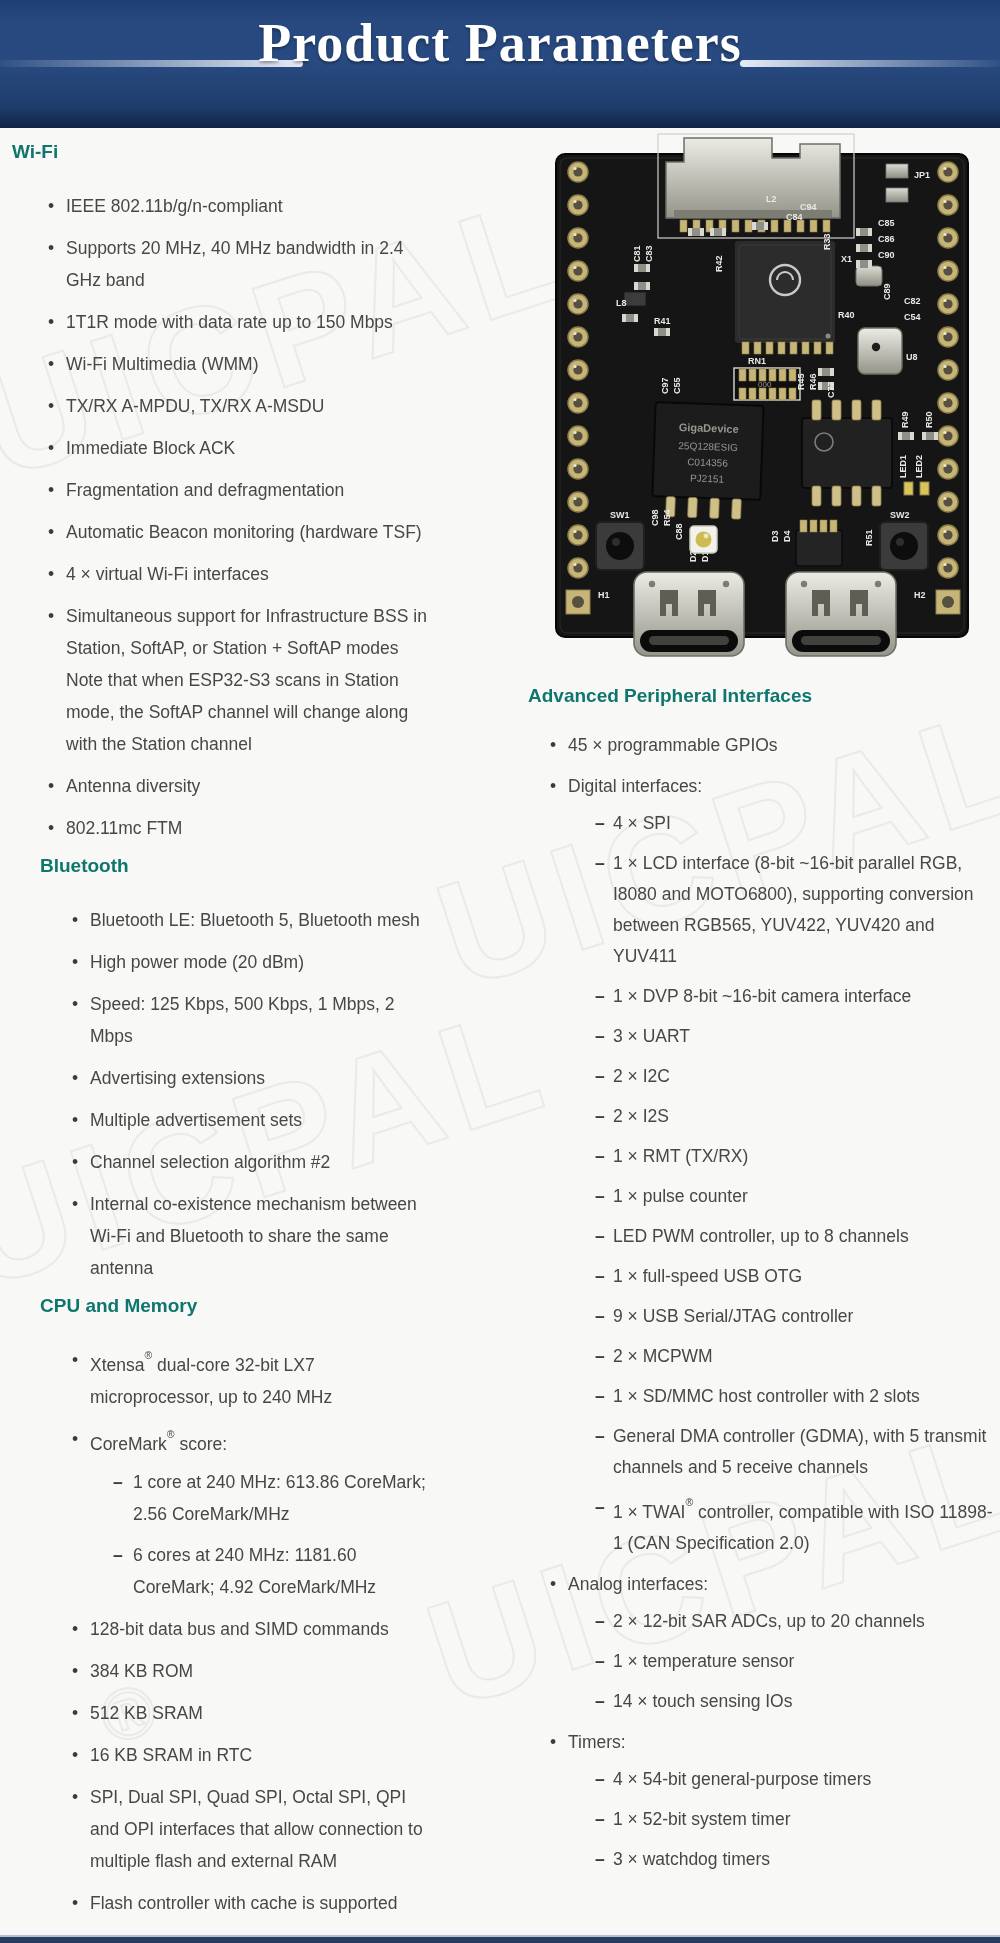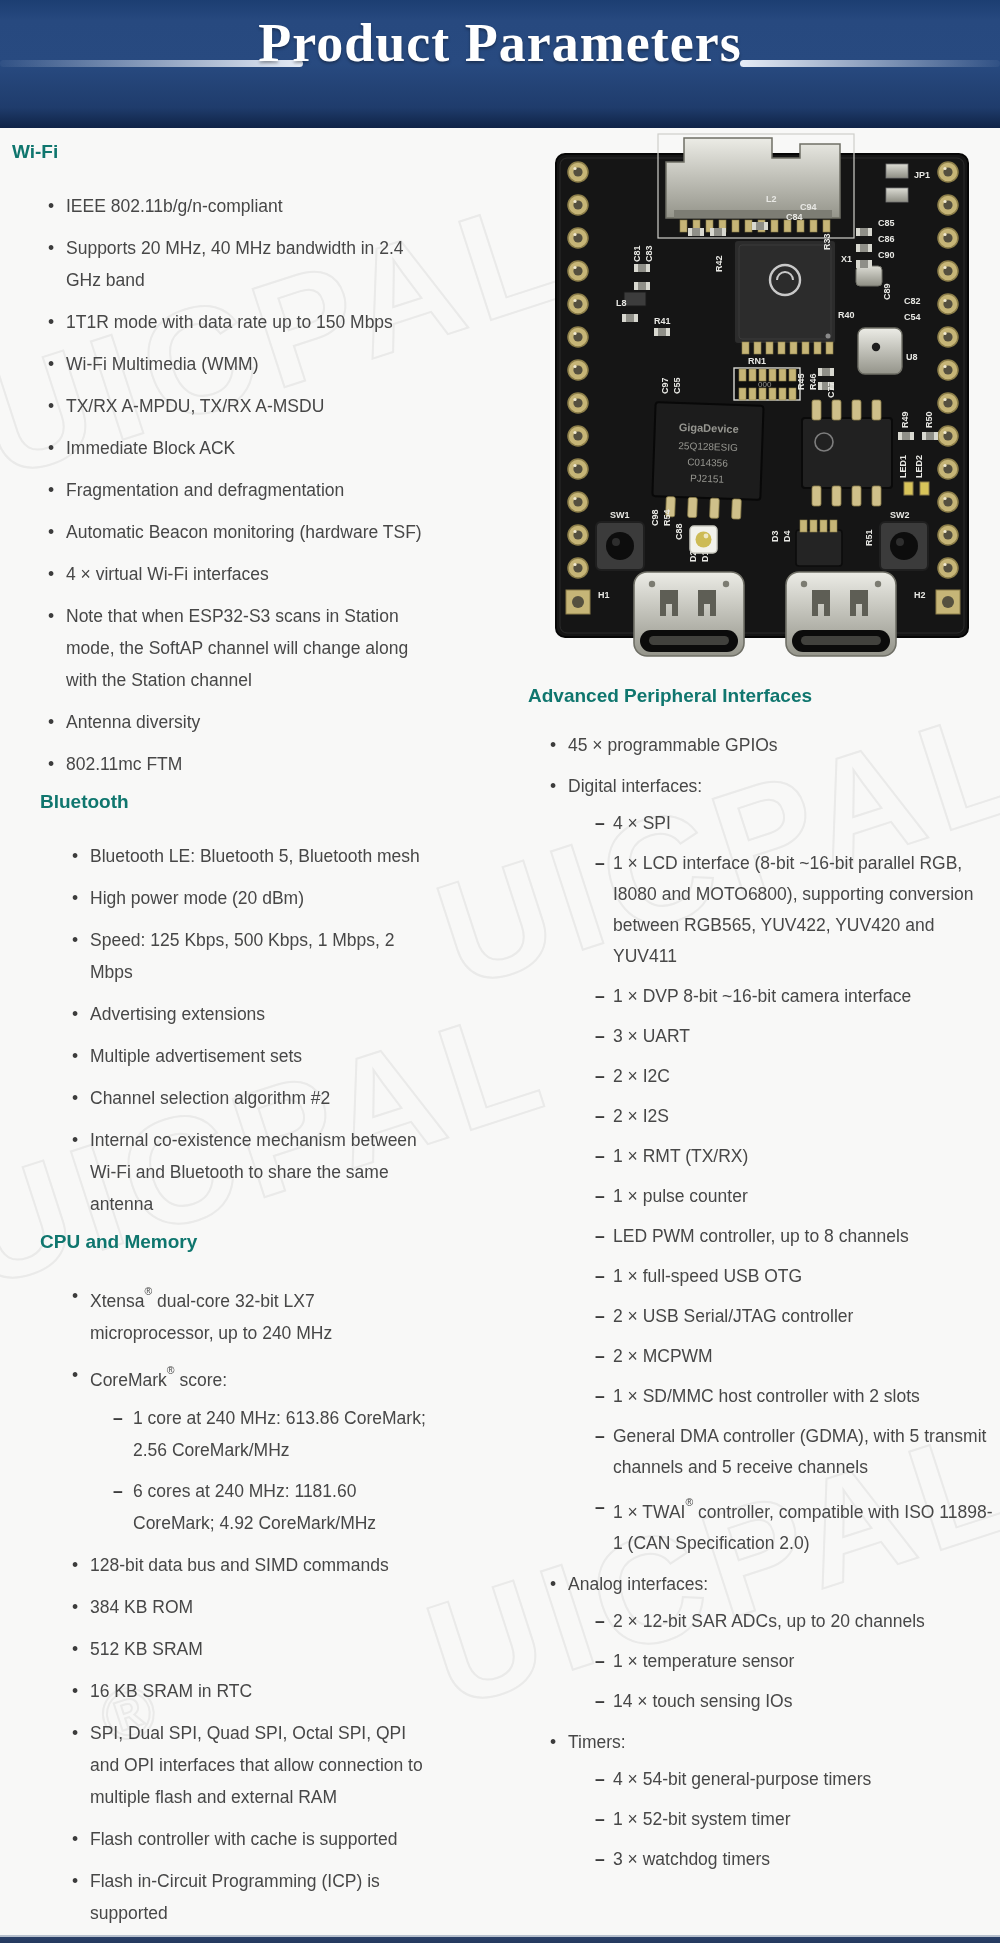--- a/index.html
+++ b/index.html
@@ -80,20 +80,21 @@
     <div class="li"><span class="mk">•</span><span>Supports 20 MHz, 40 MHz bandwidth in 2.4 GHz band</span></div>
     <div class="li"><span class="mk">•</span><span>1T1R mode with data rate up to 150 Mbps</span></div>
     <div class="li"><span class="mk">•</span><span>Wi-Fi Multimedia (WMM)</span></div>
     <div class="li"><span class="mk">•</span><span>TX/RX A-MPDU, TX/RX A-MSDU</span></div>
     <div class="li"><span class="mk">•</span><span>Immediate Block ACK</span></div>
     <div class="li"><span class="mk">•</span><span>Fragmentation and defragmentation</span></div>
     <div class="li"><span class="mk">•</span><span>Automatic Beacon monitoring (hardware TSF)</span></div>
     <div class="li"><span class="mk">•</span><span>4 × virtual Wi-Fi interfaces</span></div>
     <div class="li">
         <span class="mk">•</span>
+      <div>Simultaneous support for Infrastructure BSS in Station, SoftAP, or Station + SoftAP modes</div>
       <div>Note that when ESP32-S3 scans in Station mode, the SoftAP channel will change along with the Station channel</div>
     </div>
     <div class="li"><span class="mk">•</span><span>Antenna diversity</span></div>
     <div class="li"><span class="mk">•</span><span>802.11mc FTM</span></div>
   </div>
 
   <h2 class="h h-ind h-bt">Bluetooth</h2>
   <div class="list indent2">
     <div class="li"><span class="mk">•</span><span>Bluetooth LE: Bluetooth 5, Bluetooth mesh</span></div>
     <div class="li"><span class="mk">•</span><span>High power mode (20 dBm)</span></div>
@@ -402,21 +403,21 @@
         <div class="sub"><span class="mk">–</span><span>4 × SPI</span></div>
         <div class="sub"><span class="mk">–</span><span>1 × LCD interface (8-bit ~16-bit parallel RGB, I8080 and MOTO6800), supporting conversion between RGB565, YUV422, YUV420 and YUV411</span></div>
         <div class="sub"><span class="mk">–</span><span>1 × DVP 8-bit ~16-bit camera interface</span></div>
         <div class="sub"><span class="mk">–</span><span>3 × UART</span></div>
         <div class="sub"><span class="mk">–</span><span>2 × I2C</span></div>
         <div class="sub"><span class="mk">–</span><span>2 × I2S</span></div>
         <div class="sub"><span class="mk">–</span><span>1 × RMT (TX/RX)</span></div>
         <div class="sub"><span class="mk">–</span><span>1 × pulse counter</span></div>
         <div class="sub"><span class="mk">–</span><span>LED PWM controller, up to 8 channels</span></div>
         <div class="sub"><span class="mk">–</span><span>1 × full-speed USB OTG</span></div>
-        <div class="sub"><span class="mk">–</span><span>2 × USB Serial/JTAG controller</span></div>
+        <div class="sub"><span class="mk">–</span><span>9 × USB Serial/JTAG controller</span></div>
         <div class="sub"><span class="mk">–</span><span>2 × MCPWM</span></div>
         <div class="sub"><span class="mk">–</span><span>1 × SD/MMC host controller with 2 slots</span></div>
         <div class="sub"><span class="mk">–</span><span>General DMA controller (GDMA), with 5 transmit channels and 5 receive channels</span></div>
         <div class="sub"><span class="mk">–</span><span>1 × TWAI<sup class="reg">®</sup> controller, compatible with ISO 11898-1 (CAN Specification 2.0)</span></div>
       </div>
     </div>
 
     <div class="li"><span class="mk">•</span><span>Analog interfaces:</span>
       <div class="subs">
         <div class="sub"><span class="mk">–</span><span>2 × 12-bit SAR ADCs, up to 20 channels</span></div>

